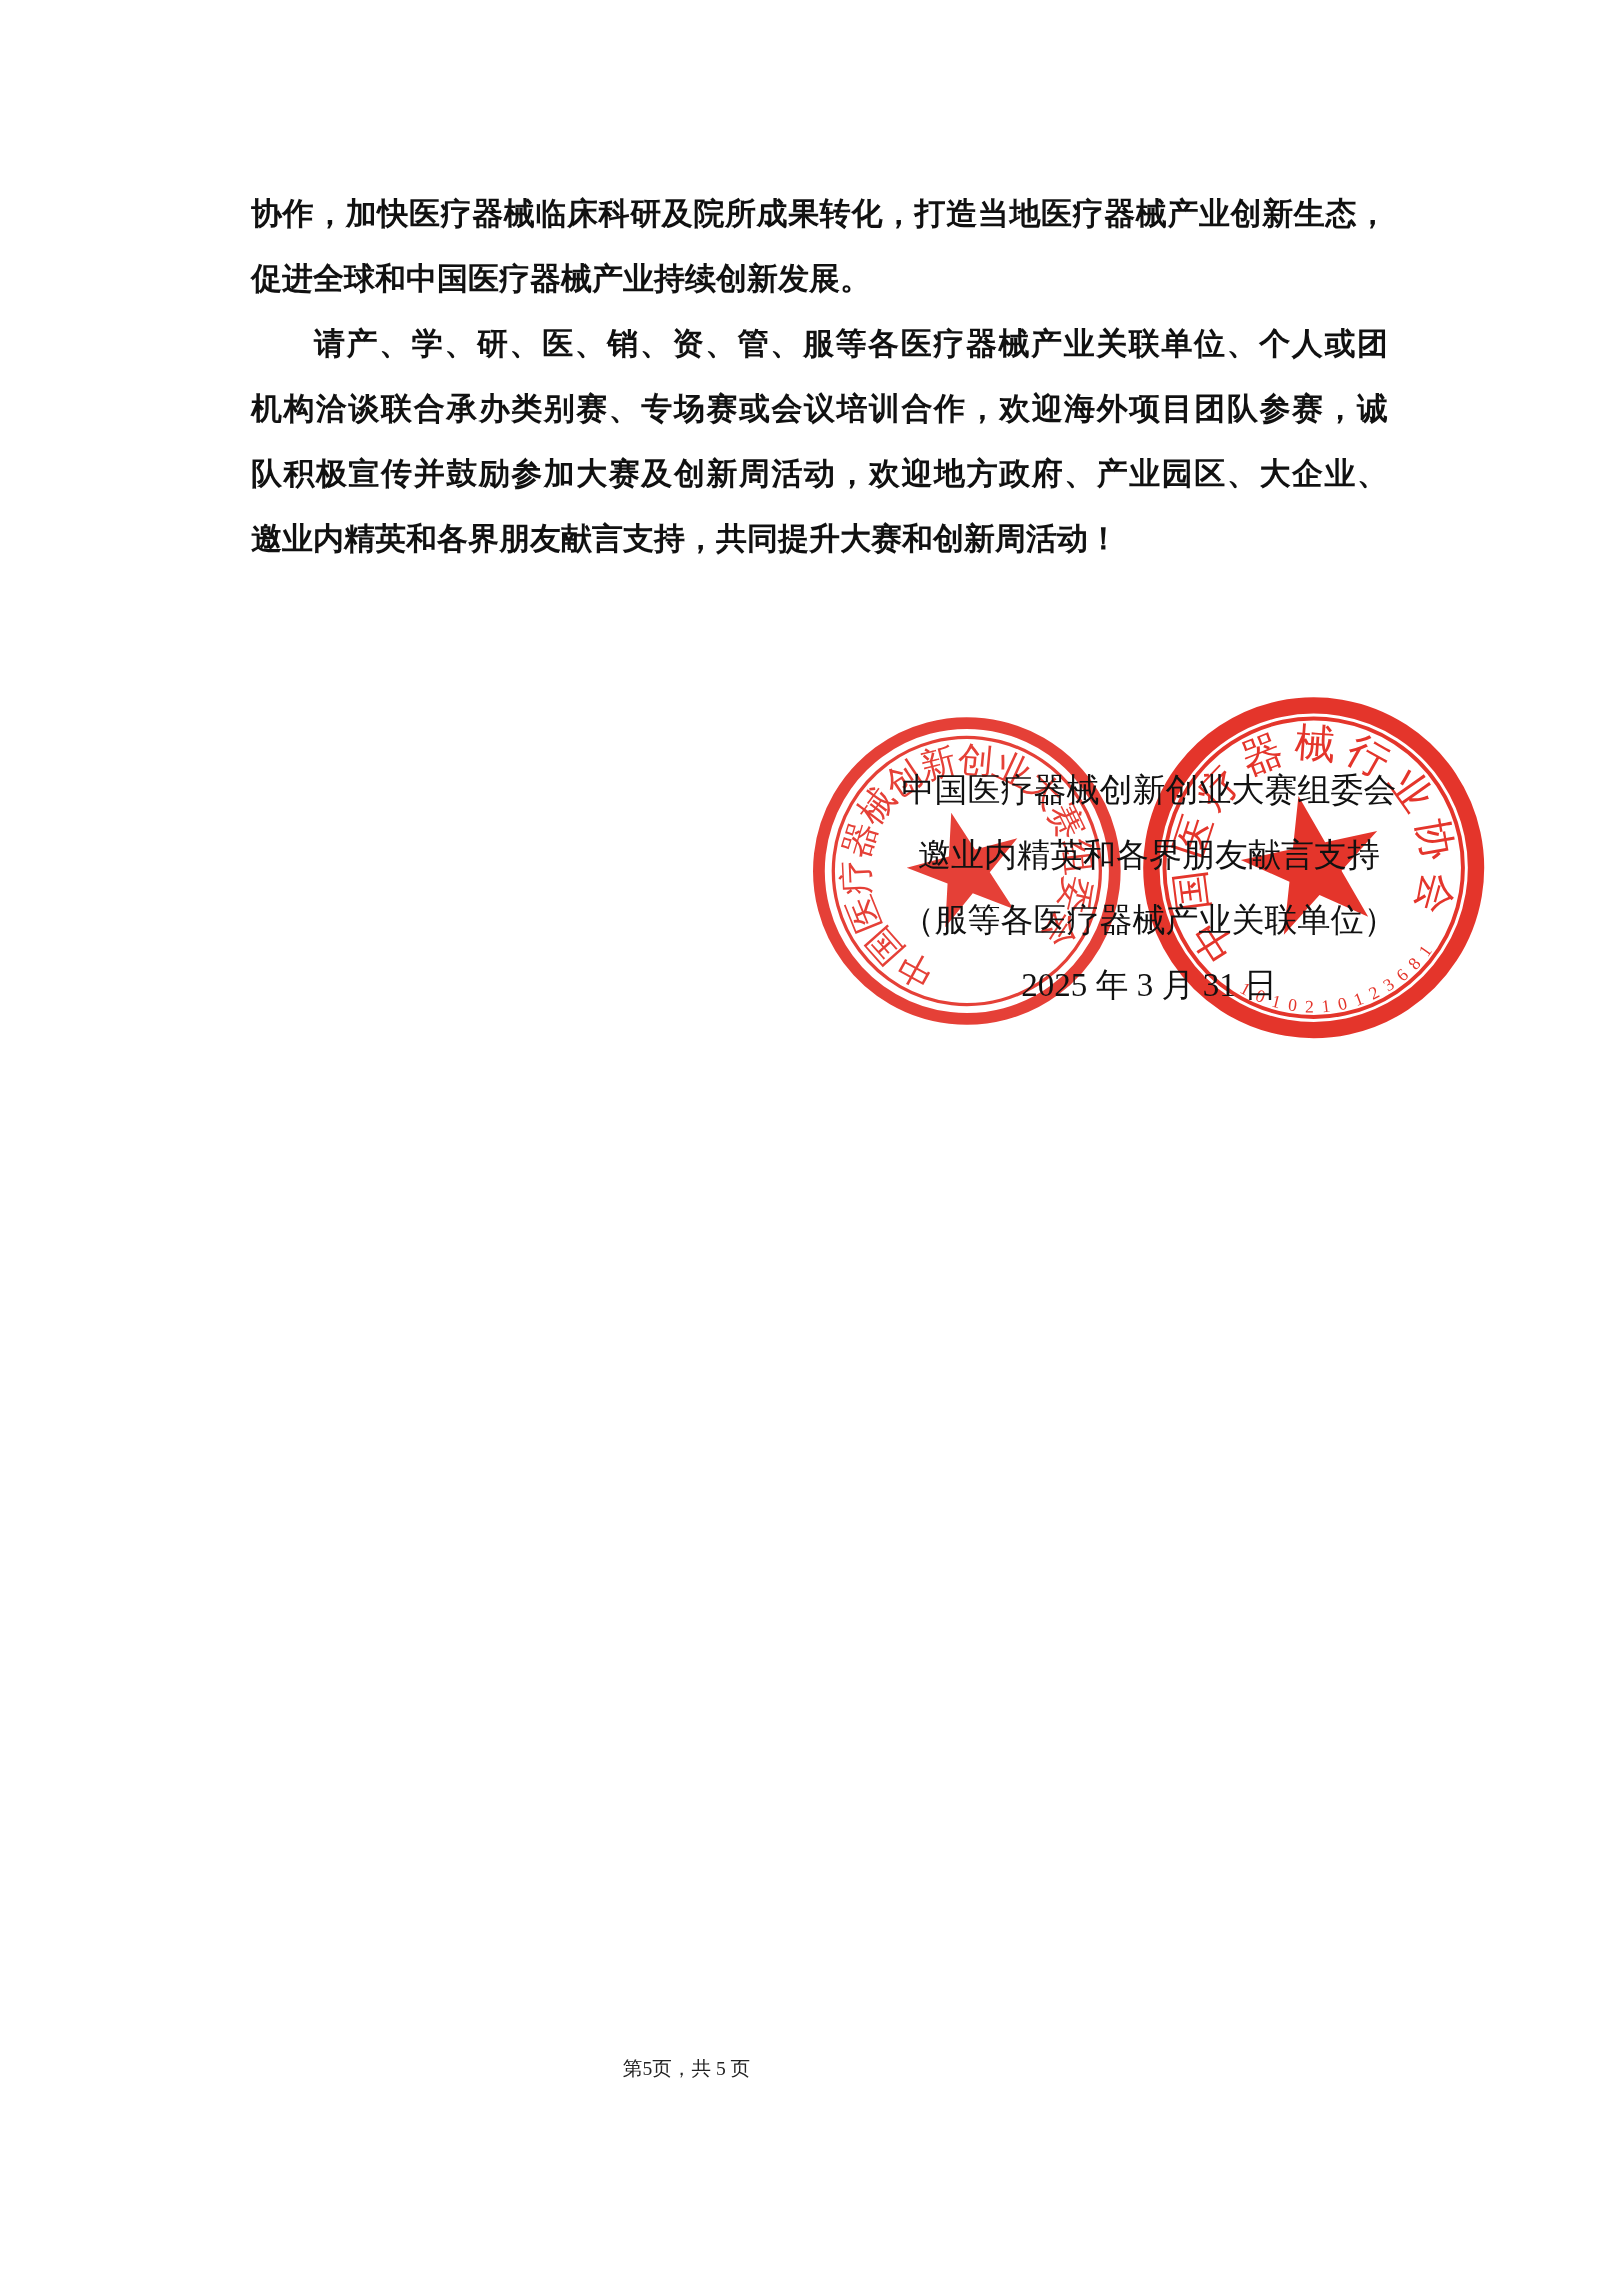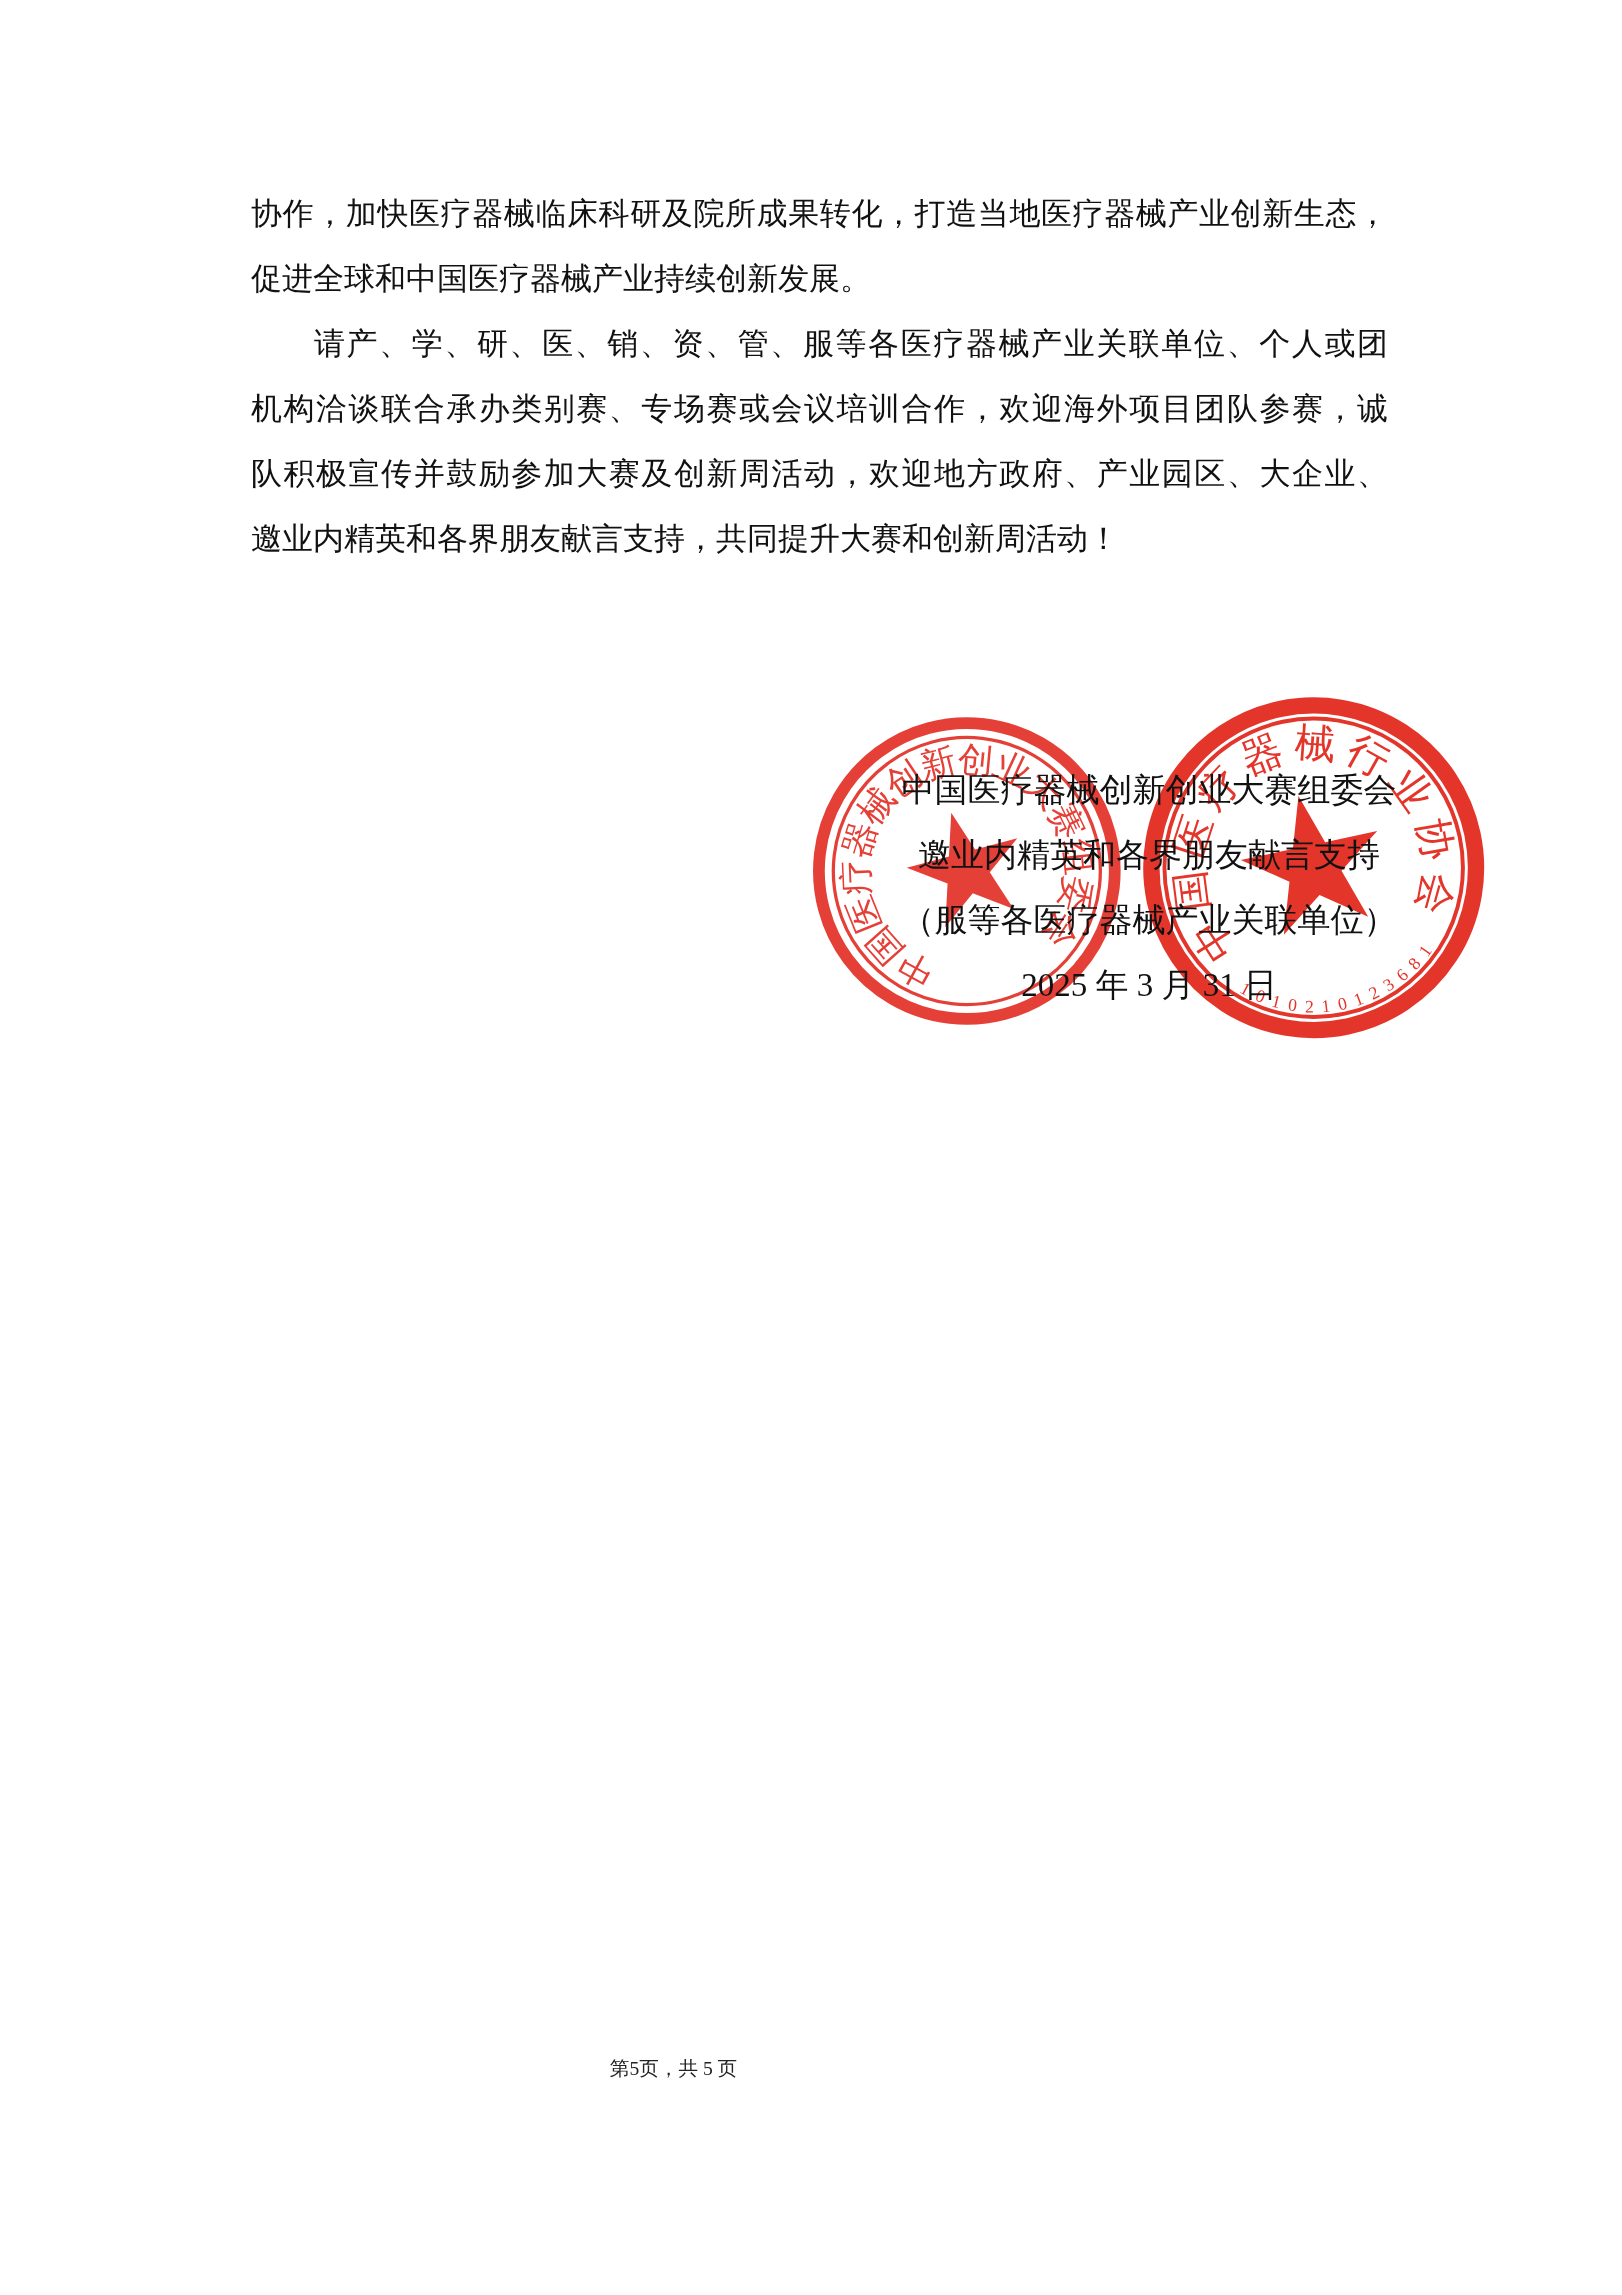--- a/index.html
+++ b/index.html
@@ -14,21 +14,21 @@
   }
   .body-text{
     position:absolute;
     left:251px;
     top:181px;
     width:1137px;
     font-size:31px;
     line-height:65px;
     color:#111111;
   }
-  .body-text .line{height:65px;white-space:nowrap;}
+  .body-text .line{height:65px;white-space:nowrap;font-weight:bold;}
   .body-text .fill{white-space:normal;text-align:justify;text-align-last:justify;}
   .body-text .indent{text-indent:63px;}
   .signature{
     position:absolute;
     left:838px;
     top:758px;
     width:622px;
     text-align:center;
     font-size:33px;
     line-height:65px;
@@ -43,20 +43,21 @@
     z-index:2;
   }
   .footer{
     position:absolute;
     left:0;
     top:2055px;
     width:1347px;
     text-align:center;
     font-size:19.6px;
     color:#222222;
+    padding-left:13px;
   }
   .stamp-text{font-family:"Liberation Serif","DejaVu Serif",serif;}
 </style>
 </head>
 <body>
 
 <div class="page">
 
   <div class="body-text">
     <div class="line fill">协作，加快医疗器械临床科研及院所成果转化，打造当地医疗器械产业创新生态，</div>

